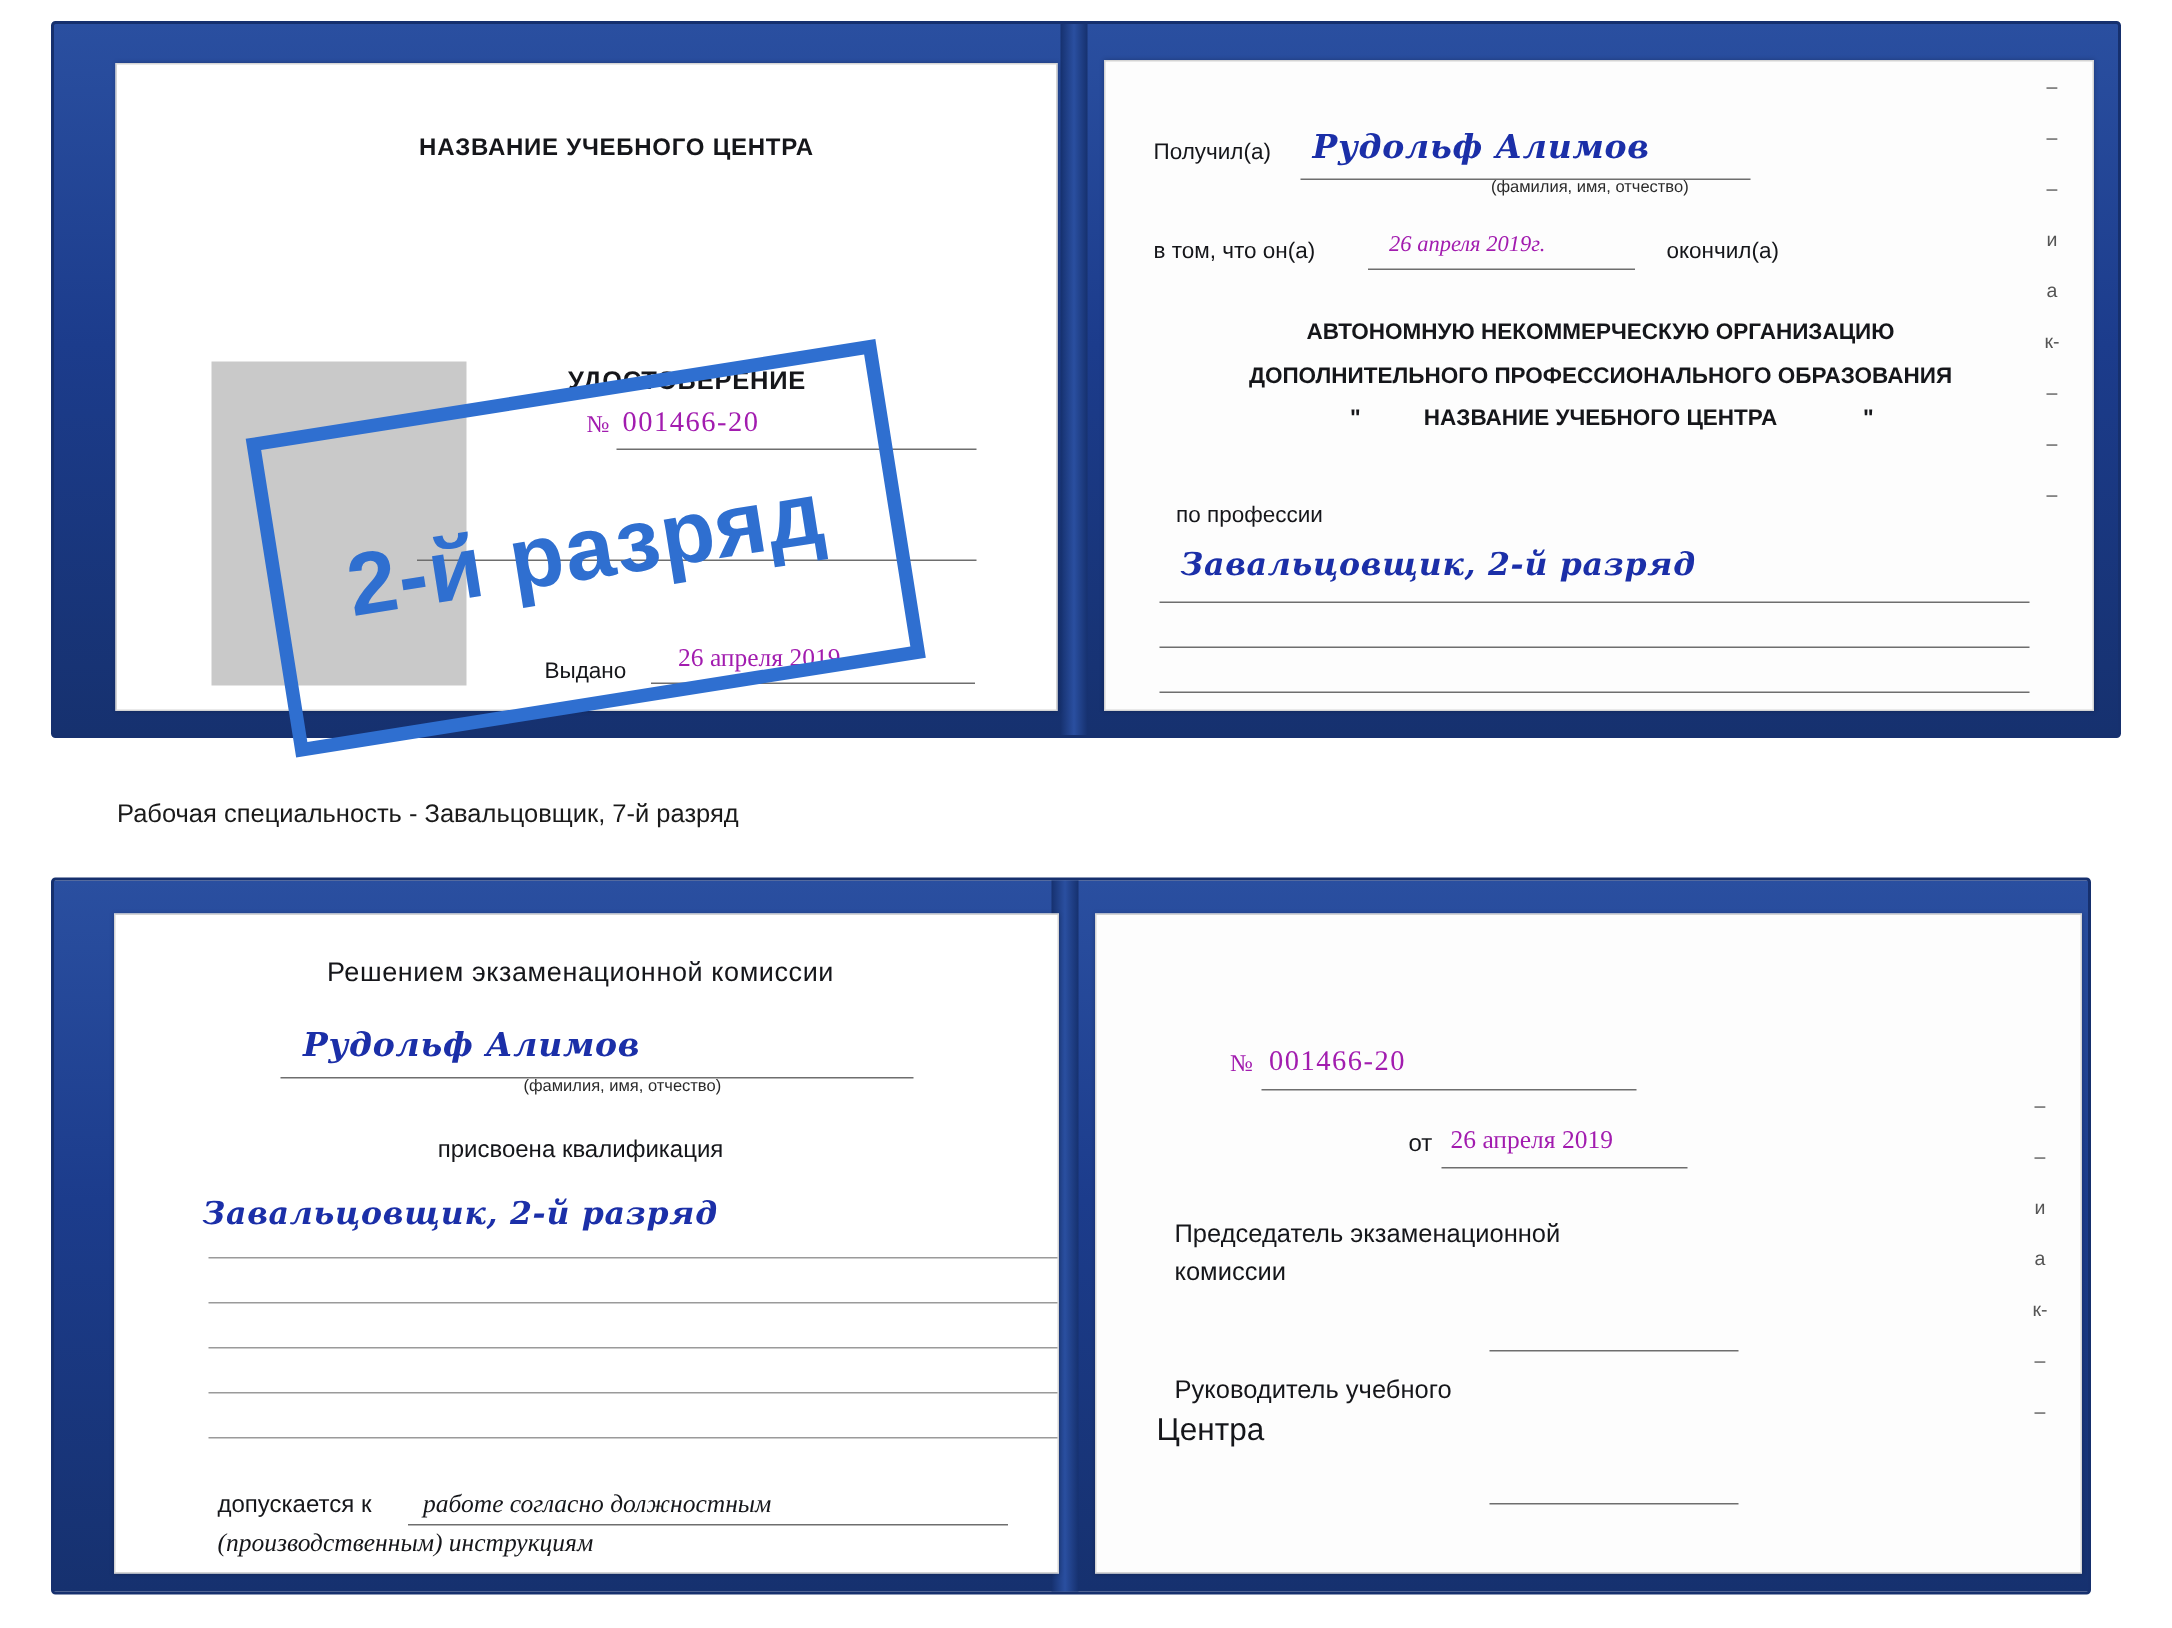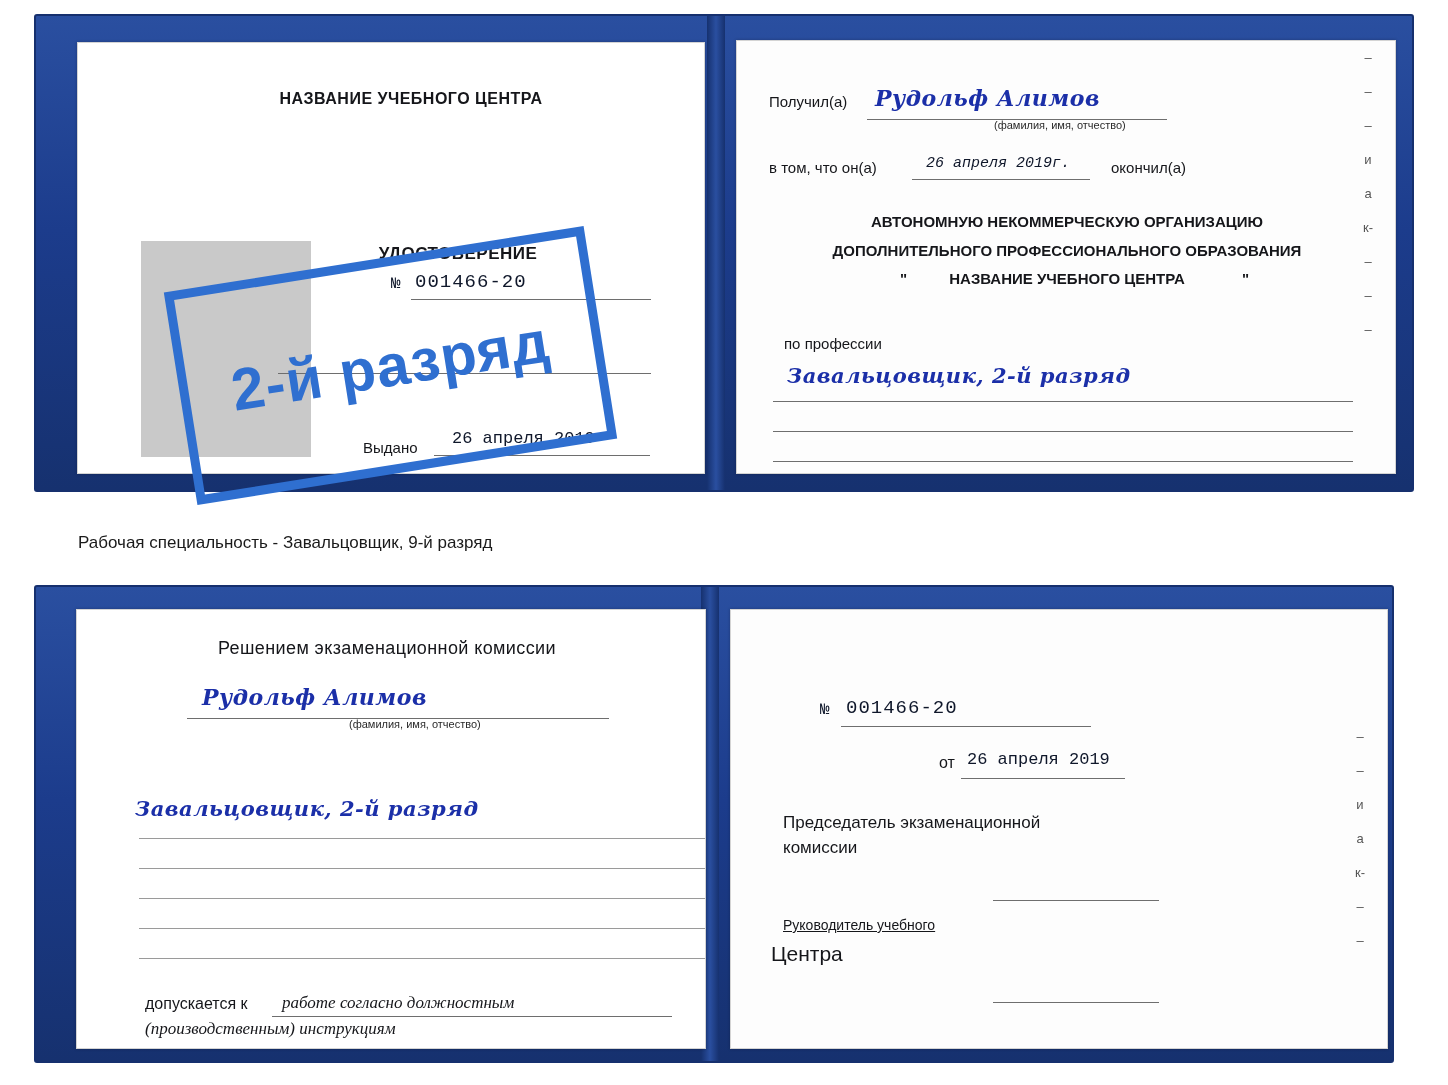--- a/index.html
+++ b/index.html
@@ -47,22 +47,22 @@
   .bold{font-weight:bold;padding-left:20px;}
   .center{text-align:center;}
   .hand{
     font-family:"DejaVu Serif", serif;
     font-style:italic;
     color:#1b2fa8;
     font-weight:bold;
     letter-spacing:.5px;
   }
   .print-hand{
-    font-family:Liberation Mono, monospace;
-    color:#0f172a;
+    font-family:Liberation Serif, serif;
+    color:#a21caf;
   }
   .rule{position:absolute;border-bottom:1px solid #6e6e6e;}
   .rule-thin{position:absolute;border-bottom:1px solid #9a9a9a;}
   .tiny{font-size:11px;color:#2a2a2a;}
   .caption{
     position:absolute;
     left:78px;top:533px;
     font-size:17px;color:#1a1a1a;
     font-family:"Liberation Sans", sans-serif;
   }
@@ -152,32 +152,33 @@
       <div>–</div>
       <div>–</div>
     </div>
   </div>
 </div>
 
 <div class="wm">
   <span>2-й разряд</span>
 </div>
 
-<div class="caption">Рабочая специальность - Завальцовщик, 9-й разряд</div>
+<div class="caption">Рабочая специальность - Завальцовщик, 7-й разряд</div>
 
 <div class="doc" id="cert-bottom">
   <div class="spine" style="left:665px;"></div>
 
   <div class="page" style="left:40px;top:22px;width:630px;height:440px;">
     <div class="t center" style="left:0;top:28px;width:620px;font-size:18px;letter-spacing:.4px;text-align:center;">Решением экзаменационной комиссии</div>
 
     <div class="t hand" style="left:125px;top:74px;font-size:22px;">Рудольф Алимов</div>
     <div class="rule" style="left:110px;top:108px;width:422px;"></div>
     <div class="t tiny" style="left:272px;top:108px;">(фамилия, имя, отчество)</div>
 
+    <div class="t center" style="left:0;top:148px;width:620px;font-size:16px;">присвоена квалификация</div>
 
     <div class="t hand" style="left:58px;top:186px;font-size:21px;">Завальцовщик, 2-й разряд</div>
 
     <div class="rule-thin" style="left:62px;top:228px;width:570px;"></div>
     <div class="rule-thin" style="left:62px;top:258px;width:570px;"></div>
     <div class="rule-thin" style="left:62px;top:288px;width:570px;"></div>
     <div class="rule-thin" style="left:62px;top:318px;width:570px;"></div>
     <div class="rule-thin" style="left:62px;top:348px;width:570px;"></div>
 
     <div class="t" style="left:68px;top:385px;font-size:16px;">допускается к</div>
@@ -193,21 +194,21 @@
     <div class="rule" style="left:110px;top:116px;width:250px;"></div>
 
     <div class="t" style="left:208px;top:144px;font-size:16px;">от</div>
     <div class="t print-hand" style="left:236px;top:140px;font-size:17px;">26 апреля 2019</div>
     <div class="rule" style="left:230px;top:168px;width:164px;"></div>
 
     <div class="t" style="left:52px;top:203px;font-size:17px;">Председатель экзаменационной</div>
     <div class="t" style="left:52px;top:228px;font-size:17px;">комиссии</div>
     <div class="rule" style="left:262px;top:290px;width:166px;"></div>
 
-    <div class="t" style="left:52px;top:307px;font-size:14px;text-decoration:underline;">Руководитель учебного</div>
+    <div class="t" style="left:52px;top:307px;font-size:17px;">Руководитель учебного</div>
     <div class="t" style="left:40px;top:332px;font-size:21px;">Центра</div>
     <div class="rule" style="left:262px;top:392px;width:166px;"></div>
 
     <div class="edgecol" style="top:110px;">
       <div>–</div>
       <div>–</div>
       <div>и</div>
       <div>а</div>
       <div>к-</div>
       <div>–</div>

